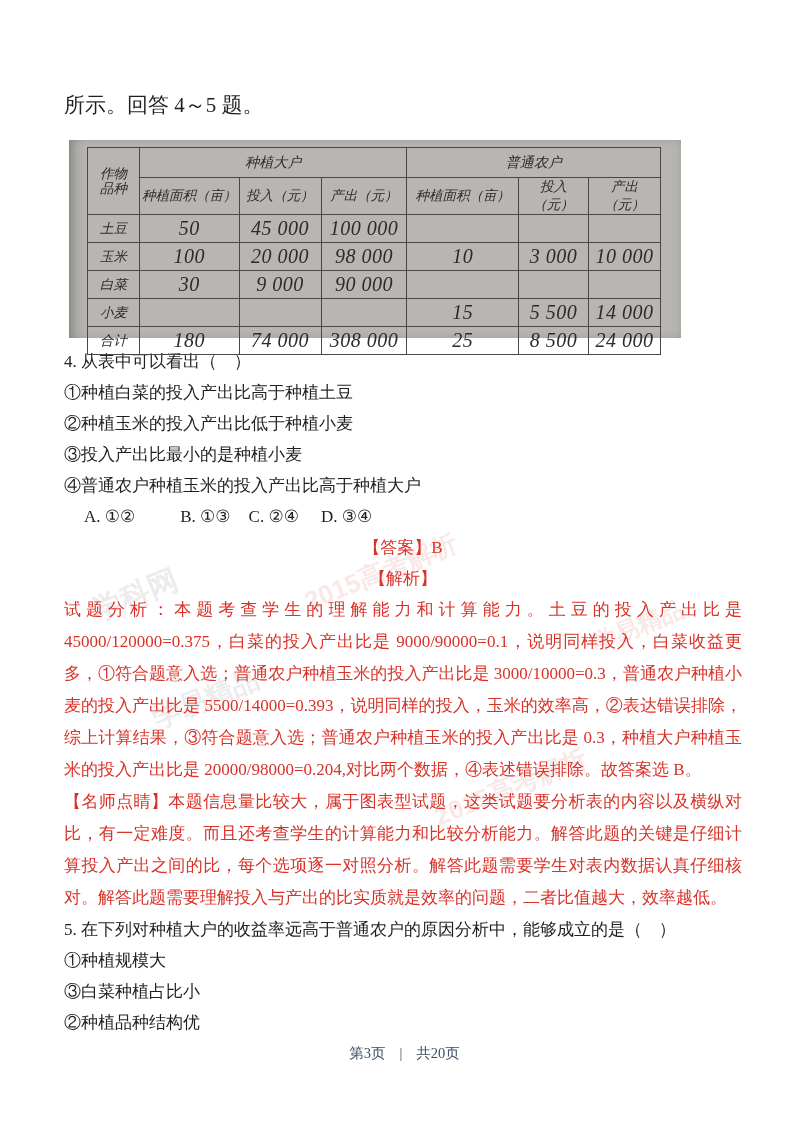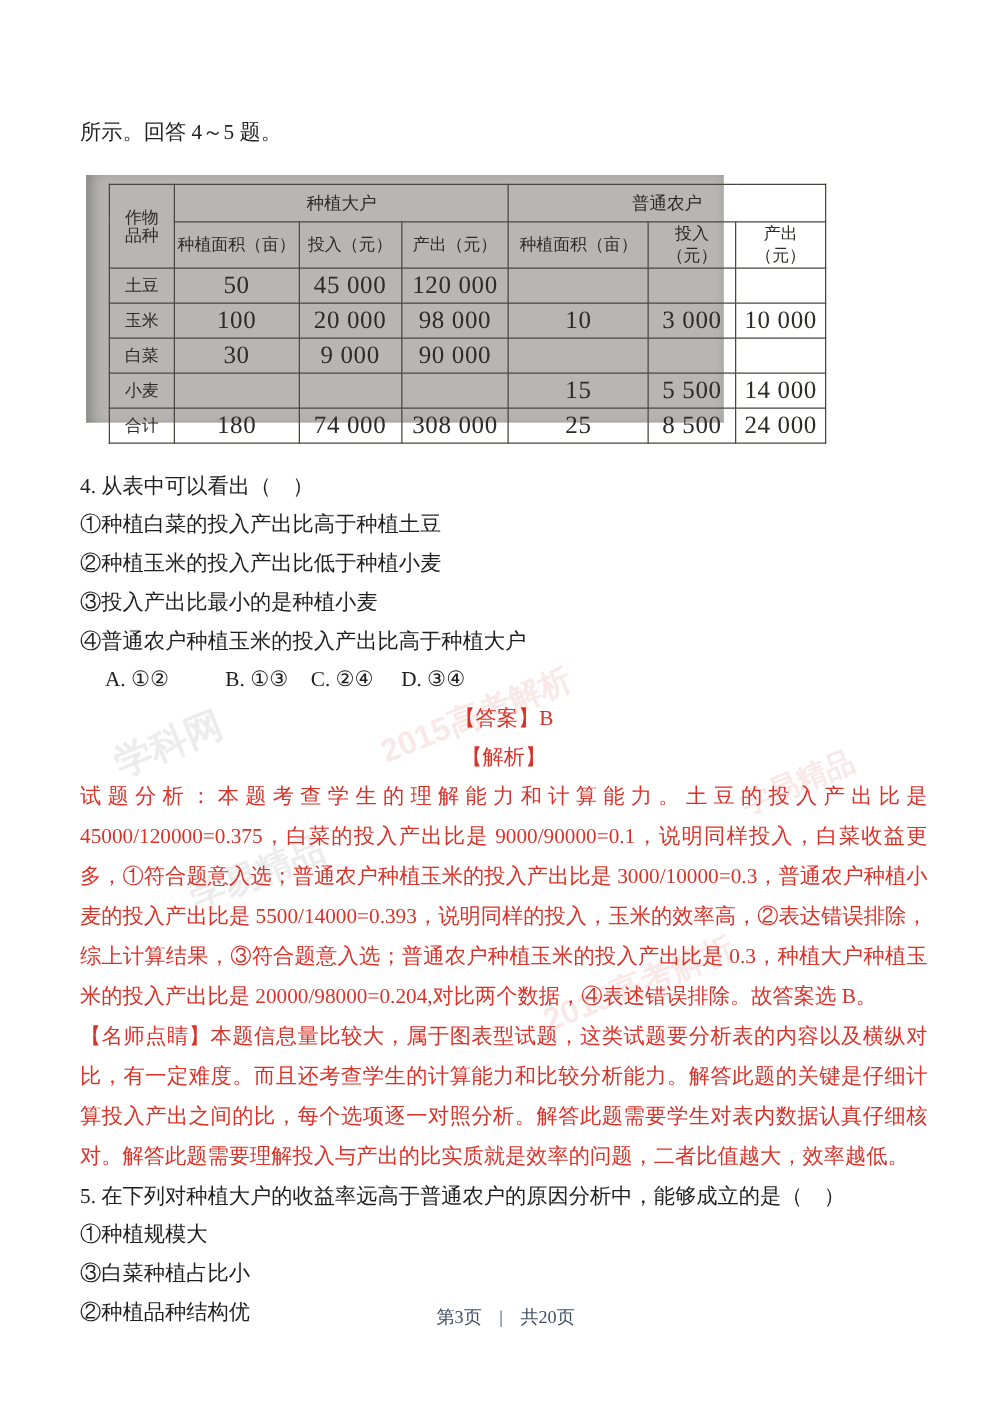--- a/index.html
+++ b/index.html
@@ -7,31 +7,32 @@
     position:relative;
     width:793px;height:1122px;
     background:#ffffff;
     overflow:hidden;
     font-family:"Liberation Serif","DejaVu Serif",serif;
     color:var(--ink,#1f1f1f);
   }
   .content{
     position:absolute;left:64px;top:90px;width:678px;
   }
-  .line{margin:0;font-size:17px;line-height:31px;white-space:nowrap;}
+  .line{margin:0;font-size:21px;line-height:31px;white-space:nowrap;}
   .intro{margin-bottom:19px;}
 
   
   .scan{
     position:relative;
     margin-left:5px;
-    width:510px;height:198px;
+    width:612px;height:198px;
     background:var(--scan-bg,#b7b6b3);
     box-shadow:inset 10px 0 14px -8px rgba(60,60,60,.55), inset -4px 0 8px -4px rgba(120,120,120,.4);
-    margin-bottom:35px;
+    margin-bottom:8px;
+    font-style:italic;
   }
   table.crop{
     position:absolute;left:18px;top:7px;
     border-collapse:collapse;
     width:574px;
     font-size:13.5px;
     color:var(--table-ink,#2d2b28);
   }
   table.crop td{
     border:1px solid #4a4741;
@@ -119,21 +120,21 @@
           <td>投入（元）</td>
           <td>产出（元）</td>
           <td>种植面积（亩）</td>
           <td>投入（元）</td>
           <td>产出（元）</td>
         </tr>
         <tr>
           <td>土豆</td>
           <td class="num">50</td>
           <td class="num">45 000</td>
-          <td class="num">120 000</td>
+          <td class="num">100 000</td>
           <td class="num"></td>
           <td class="num"></td>
           <td class="num"></td>
         </tr>
         <tr>
           <td>玉米</td>
           <td class="num">100</td>
           <td class="num">20 000</td>
           <td class="num">98 000</td>
           <td class="num">10</td>

